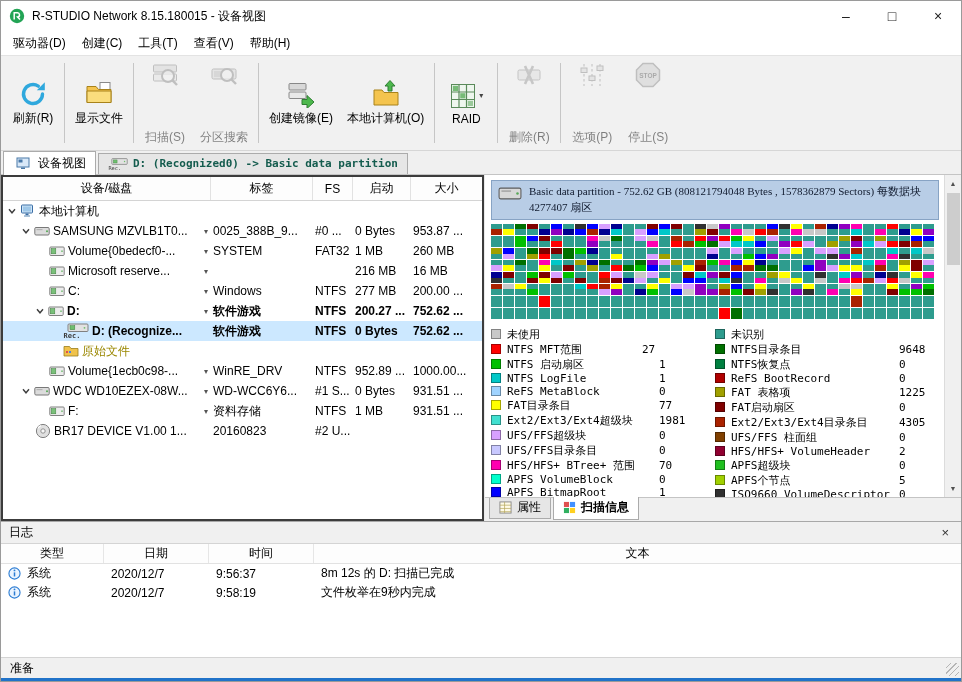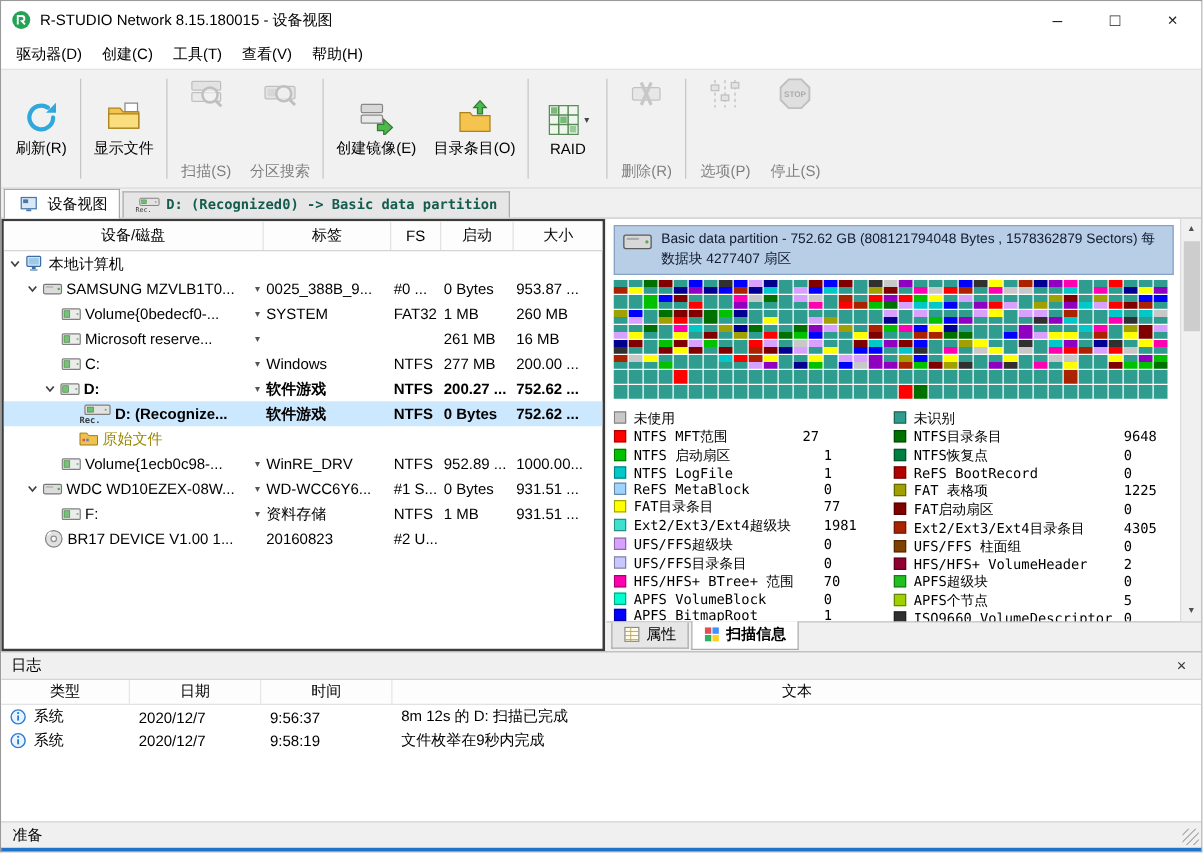--- a/index.html
+++ b/index.html
@@ -53,21 +53,21 @@
   .tree-ic svg { width:16px; height:16px; display:block; }
   .tree-ic.wide svg { width:26px; height:16px; }
   .expander svg { width:10px; height:10px; display:block; }
   .ex-spacer { width:11px; flex:0 0 11px; }
   .combo { position:absolute; right:3px; top:50%; transform:translateY(-50%); font-size:8px; color:#555; }
 
   
   .info-panel { flex:1; background:#fff; margin-left:1px; position:relative; display:flex; flex-direction:column; overflow:hidden; }
   .info-scroll { flex:1; padding:5px 22px 0 6px; overflow:hidden; display:flex; flex-direction:column; }
   .info-header { background:#b8cde6; border:1px solid #87a3c4; padding:3px 6px; display:flex; gap:7px; align-items:flex-start;
-    font-family:Liberation Sans, sans-serif; font-size:11px; line-height:1.45; color:#101a2e; }
+    font-family:Liberation Serif, serif; font-size:11px; line-height:1.45; color:#101a2e; }
   .info-header .icon svg { width:24px; height:15px; display:block; margin-top:2px; }
   .map { margin-top:4px; display:flex; flex-wrap:wrap; gap:1px; align-content:flex-start; }
   .map-cell { width:11px; height:11px; }
   .legend { display:flex; margin-top:8px; font-family:"DejaVu Sans Mono","Liberation Mono",monospace; font-size:11px; flex:1; overflow:hidden; }
   .legend-col { width:50%; display:flex; flex-direction:column; }
   .legend-row { display:flex; align-items:center; height:16px; position:relative; white-space:nowrap; }
   .swatch { width:10px; height:10px; margin-right:6px; flex:0 0 10px; border:1px solid rgba(0,0,0,.35); }
   .legend-value { position:absolute; }
   .info-tabs { flex:0 0 24px; display:flex; gap:2px; align-items:flex-start; padding-left:4px; border-top:1px solid #c4c4c4; background:#f0f0f0; }
   .info-tab { display:flex; align-items:center; gap:5px; padding:2px 9px 3px; border:1px solid #ababab; border-top:none; background:#e6e6e6; height:21px; }
@@ -183,21 +183,21 @@
         </div>
         <span class="tb-label">创建镜像(E)</span>
       </div>
       <div class="tb-btn">
         <div class="tb-icrow">
           <svg viewBox="0 0 28 28">
             <path d="M2 10h8l2 2.5h14v12.5H2z" fill="#f4c44e" stroke="#a8821a"></path>
             <path d="M16 11V6h-3l5-5.5L23 6h-3v5z" fill="#4db84d" stroke="#2e7d32"></path>
           </svg>
         </div>
-        <span class="tb-label">目录条目(O)</span>
+        <span class="tb-label">本地计算机(O)</span>
       </div>
       <div class="tb-sep"></div>
       <div class="tb-btn">
         <div class="tb-icrow">
           <svg viewBox="0 0 28 28">
             <rect x="2.5" y="2.5" width="23" height="23" fill="#eef6ee" stroke="#5a8a5a"></rect>
             <path d="M2.5 10h23M2.5 17.5h23M10 2.5v23M17.5 2.5v23" stroke="#5a8a5a" stroke-width="1.2"></path>
             <rect x="3.8" y="3.8" width="5.2" height="5.2" fill="#77bb77"></rect>
             <rect x="11.2" y="11.2" width="5.2" height="5.2" fill="#77bb77"></rect>
             <rect x="18.8" y="18.8" width="5.2" height="5.2" fill="#9ac99a"></rect>
@@ -344,21 +344,21 @@
                   <rect x="0.8" y="4" width="14.4" height="8.5" rx="1" fill="#ececec" stroke="#808080"></rect>
                   <rect x="2.2" y="5.6" width="4.6" height="5.2" fill="#79c079" stroke="#3f7f3f" stroke-width="0.5"></rect>
                   <circle cx="13" cy="8.2" r="0.9" fill="#79c079"></circle>
                 </svg>
               </span>
               <span class="dt-name">Microsoft reserve...</span>
               <span class="combo">▾</span>
             </div>
             <div class="dt-cell c1"></div>
             <div class="dt-cell c2"></div>
-            <div class="dt-cell c3">261 MB</div>
+            <div class="dt-cell c3">216 MB</div>
             <div class="dt-cell c4">16 MB</div>
           </div>
           <div class="dt-row">
             <div class="dt-cell c0" style="padding-left: 32px;">
               <span class="ex-spacer"></span>
               <span class="icon tree-ic">
                 <svg viewBox="0 0 16 16">
                   <rect x="0.8" y="4" width="14.4" height="8.5" rx="1" fill="#ececec" stroke="#808080"></rect>
                   <rect x="2.2" y="5.6" width="4.6" height="5.2" fill="#79c079" stroke="#3f7f3f" stroke-width="0.5"></rect>
                   <circle cx="13" cy="8.2" r="0.9" fill="#79c079"></circle>

